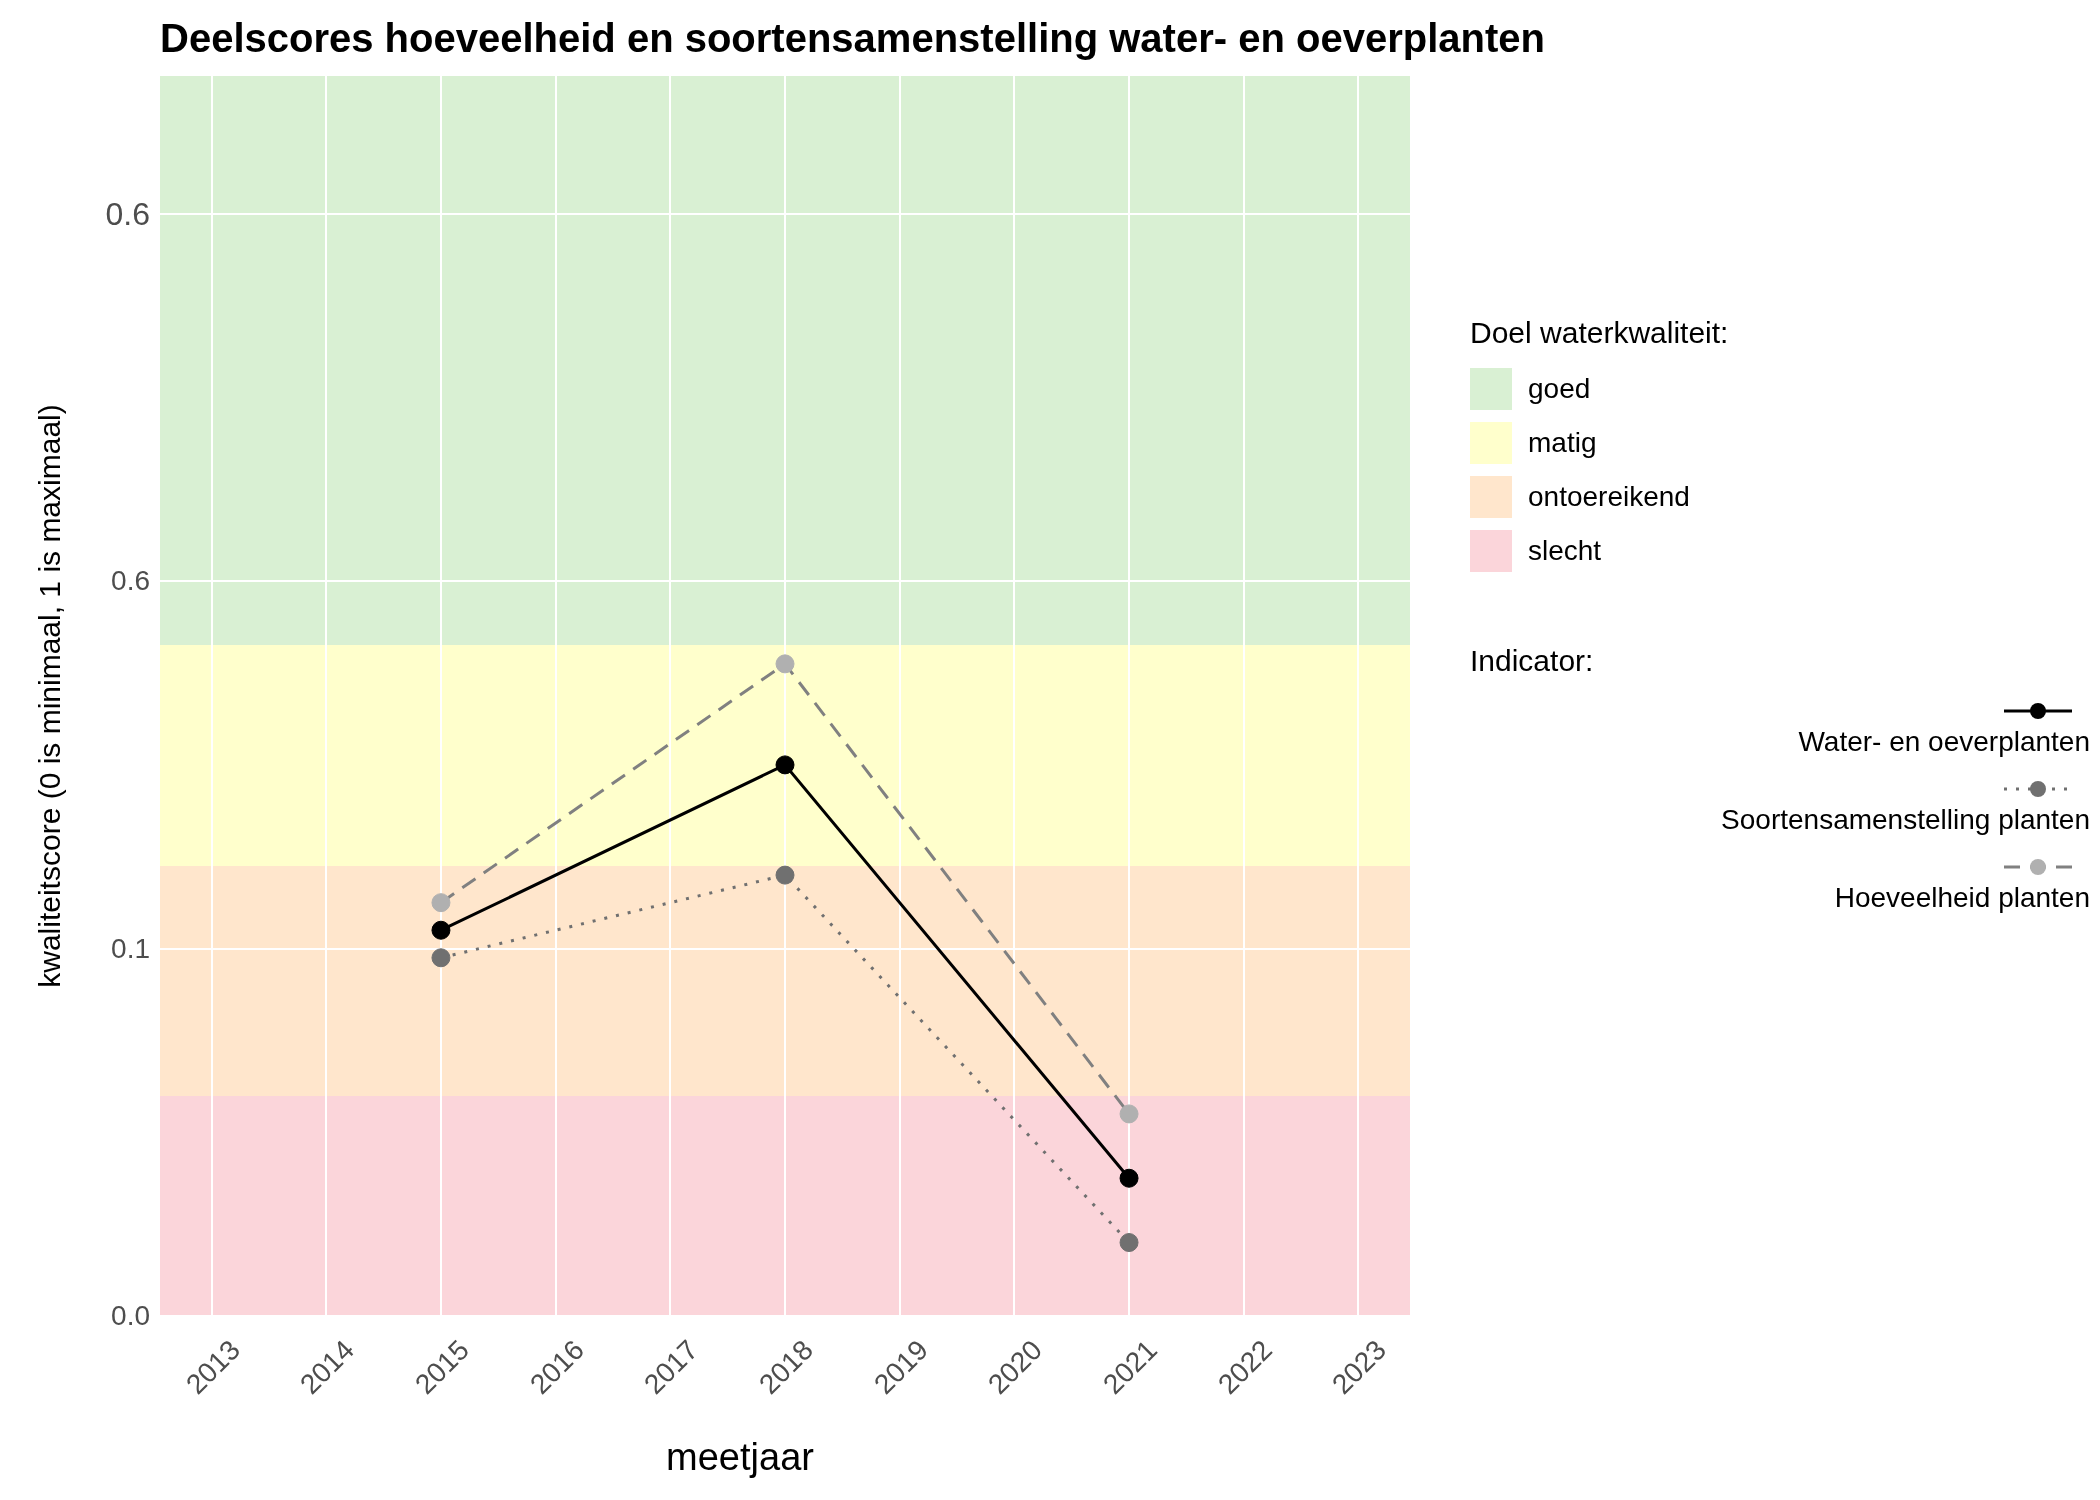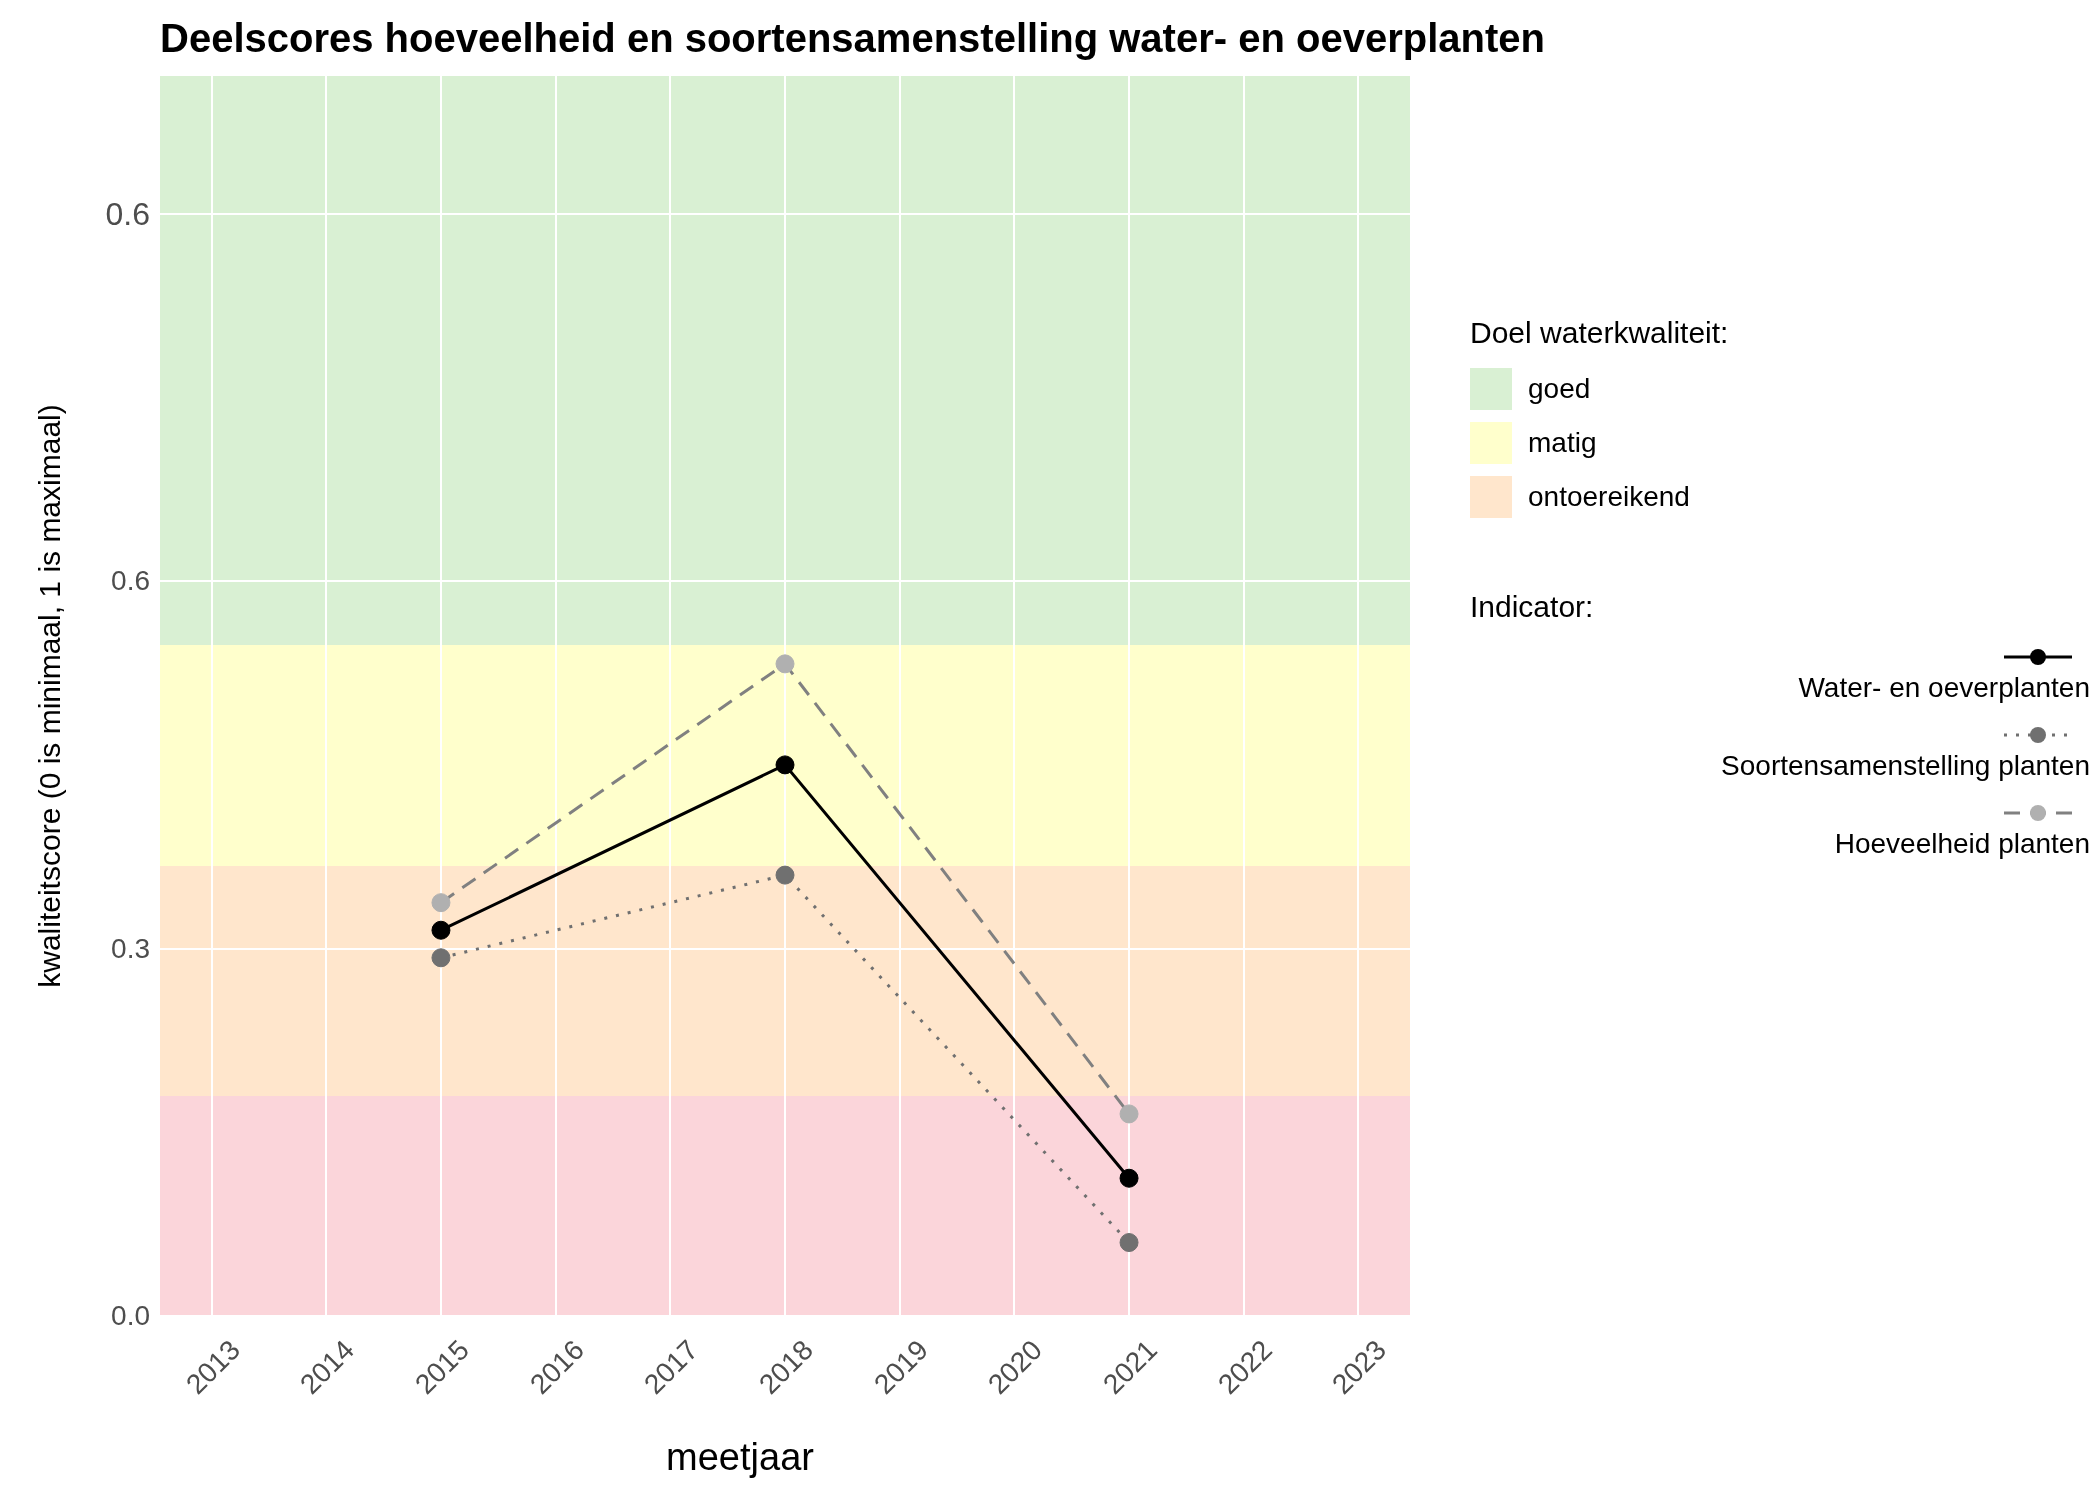--- a/index.html
+++ b/index.html
@@ -183,20 +183,24 @@
           <div class="legend-label">goed</div>
         </div>
         <div class="legend-item">
           <div class="legend-swatch" style="background: rgb(255, 255, 204);"></div>
           <div class="legend-label">matig</div>
         </div>
         <div class="legend-item">
           <div class="legend-swatch" style="background: rgb(255, 230, 204);"></div>
           <div class="legend-label">ontoereikend</div>
         </div>
+        <div class="legend-item">
+          <div class="legend-swatch" style="background: rgb(251, 213, 218);"></div>
+          <div class="legend-label">slecht</div>
+        </div>
       </div>
     <div style="height:60px"></div>
     <div class="legend-title">Indicator:</div>
     <div id="legend-series">
         <div class="legend-line-item">
           <svg class="legend-line-svg" viewBox="0 0 72 30">
             <line x1="2" y1="15" x2="70" y2="15" stroke="#000000" stroke-width="3"></line>
             <circle cx="36" cy="15" r="8" fill="#000000"></circle>
           </svg>
           <div class="legend-label">Water- en oeverplanten</div>
@@ -213,21 +217,21 @@
             <line x1="2" y1="15" x2="70" y2="15" stroke="#808080" stroke-width="3" stroke-dasharray="16 10"></line>
             <circle cx="36" cy="15" r="8" fill="#b0b0b0"></circle>
           </svg>
           <div class="legend-label">Hoeveelheid planten</div>
         </div>
       </div>
   </div>
 
   <div id="y-ticks">
       <div class="y-tick-label" style="position: absolute; left: 0px; width: 110px; text-align: right; top: 1300px; transform: translateY(-50%); font-size: 28px; color: rgb(77, 77, 77);">0.0</div>
-      <div class="y-tick-label" style="position: absolute; left: 0px; width: 110px; text-align: right; top: 932.593px; transform: translateY(-50%); font-size: 28px; color: rgb(77, 77, 77);">0.3</div>
+      <div class="y-tick-label" style="position: absolute; left: 0px; width: 110px; text-align: right; top: 932.593px; transform: translateY(-50%); font-size: 28px; color: rgb(77, 77, 77);">0.1</div>
       <div class="y-tick-label" style="position: absolute; left: 0px; width: 110px; text-align: right; top: 565.185px; transform: translateY(-50%); font-size: 28px; color: rgb(77, 77, 77);">0.6</div>
       <div class="y-tick-label" style="position: absolute; left: 0px; width: 110px; text-align: right; top: 197.778px; transform: translateY(-50%); font-size: 32px; color: rgb(77, 77, 77);">0.6</div>
     </div>
   <div id="x-ticks">
       <div class="x-tick-label" style="position: absolute; left: 83.6055px; top: 1318px;">2013</div>
       <div class="x-tick-label" style="position: absolute; left: 198.284px; top: 1318px;">2014</div>
       <div class="x-tick-label" style="position: absolute; left: 312.963px; top: 1318px;">2015</div>
       <div class="x-tick-label" style="position: absolute; left: 427.642px; top: 1318px;">2016</div>
       <div class="x-tick-label" style="position: absolute; left: 542.321px; top: 1318px;">2017</div>
       <div class="x-tick-label" style="position: absolute; left: 657px; top: 1318px;">2018</div>

